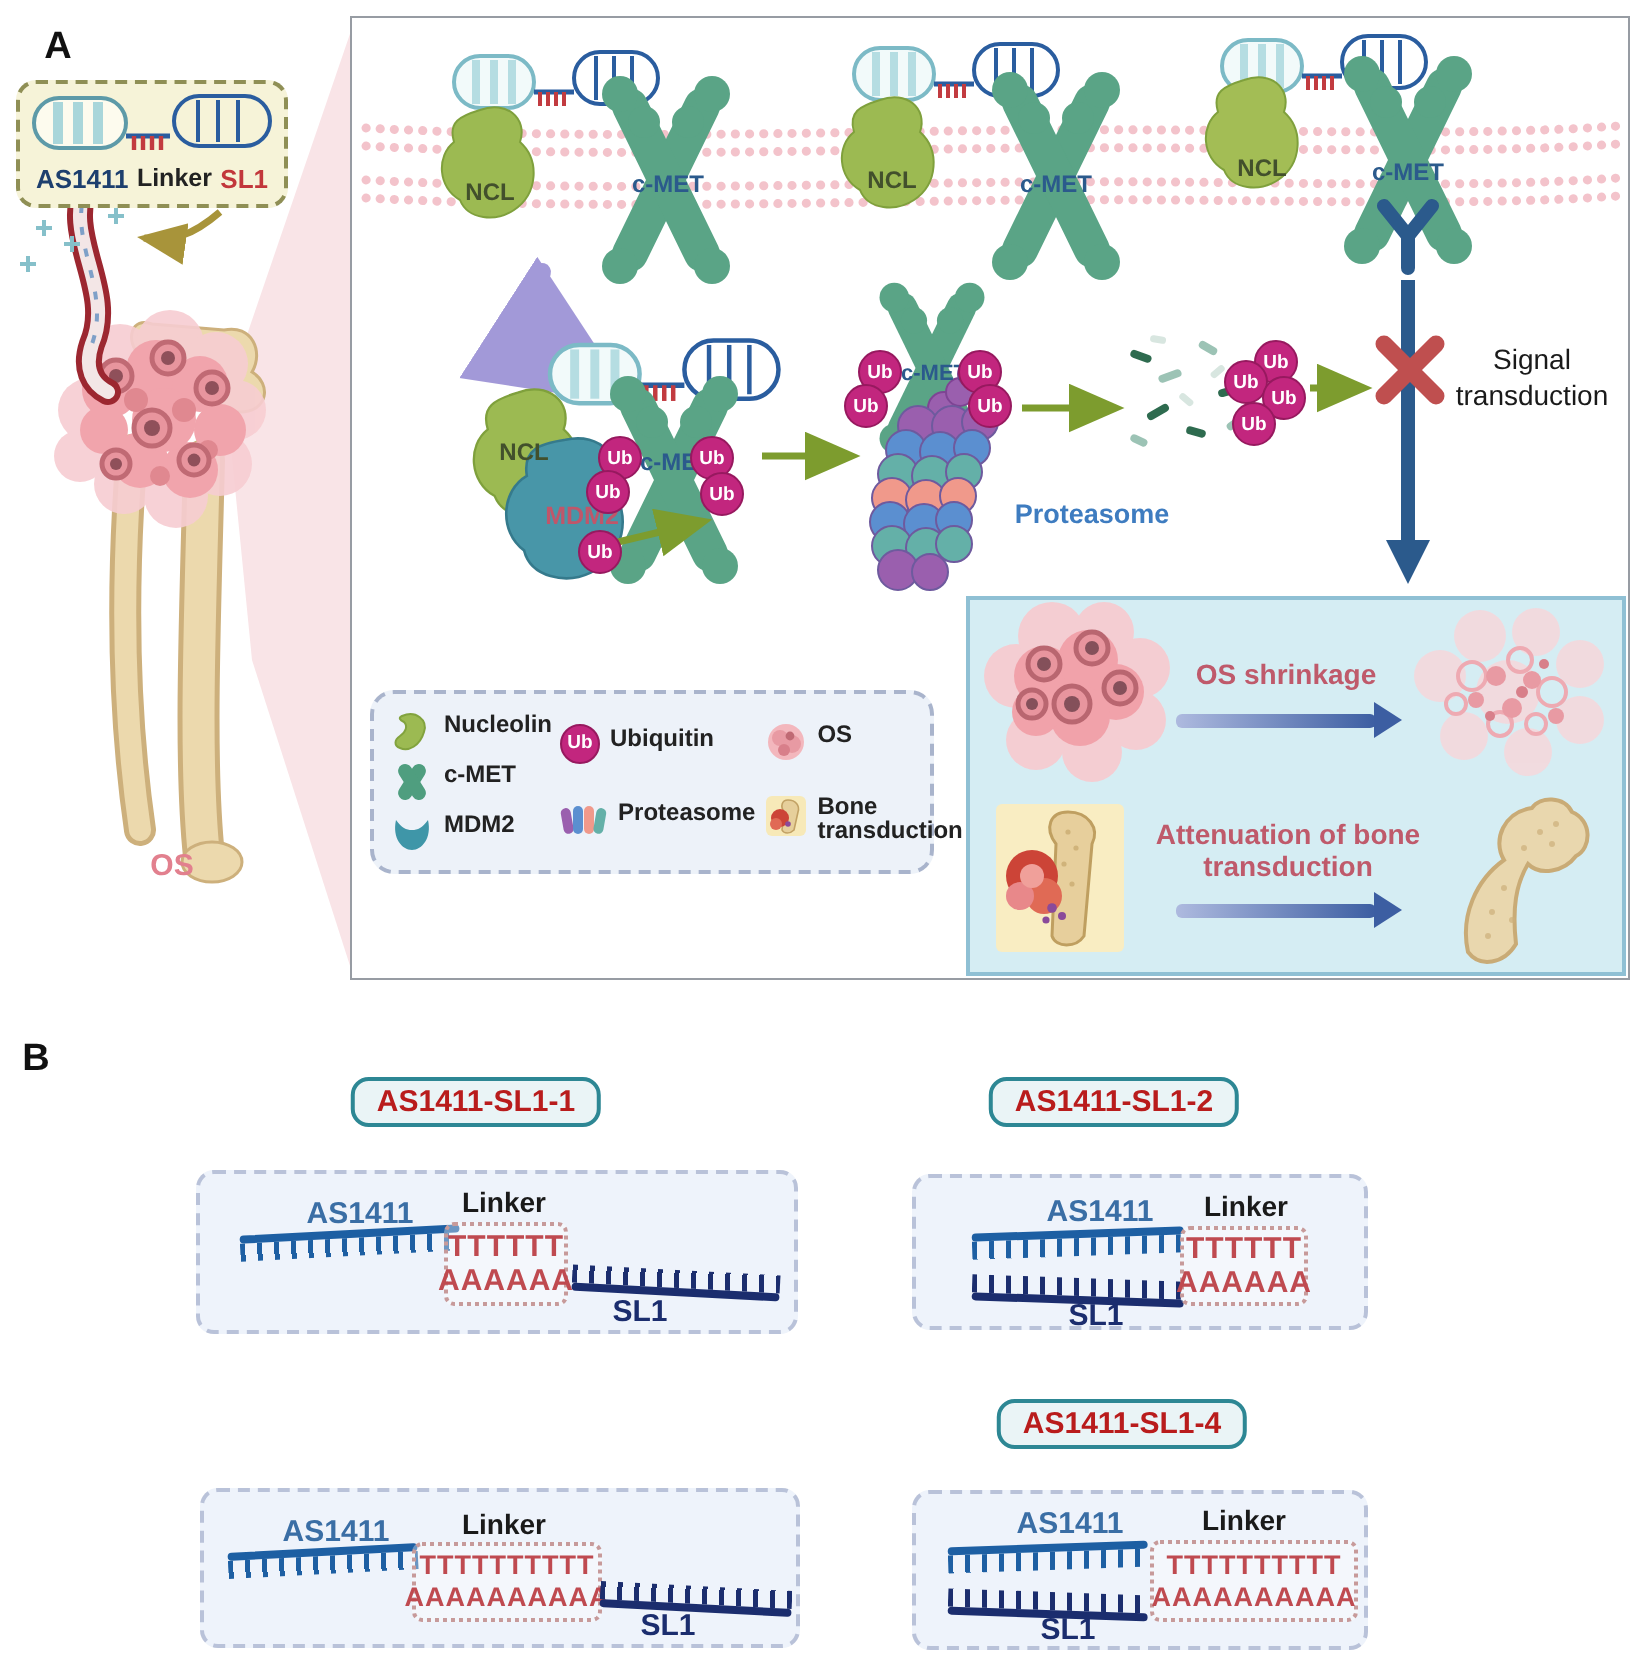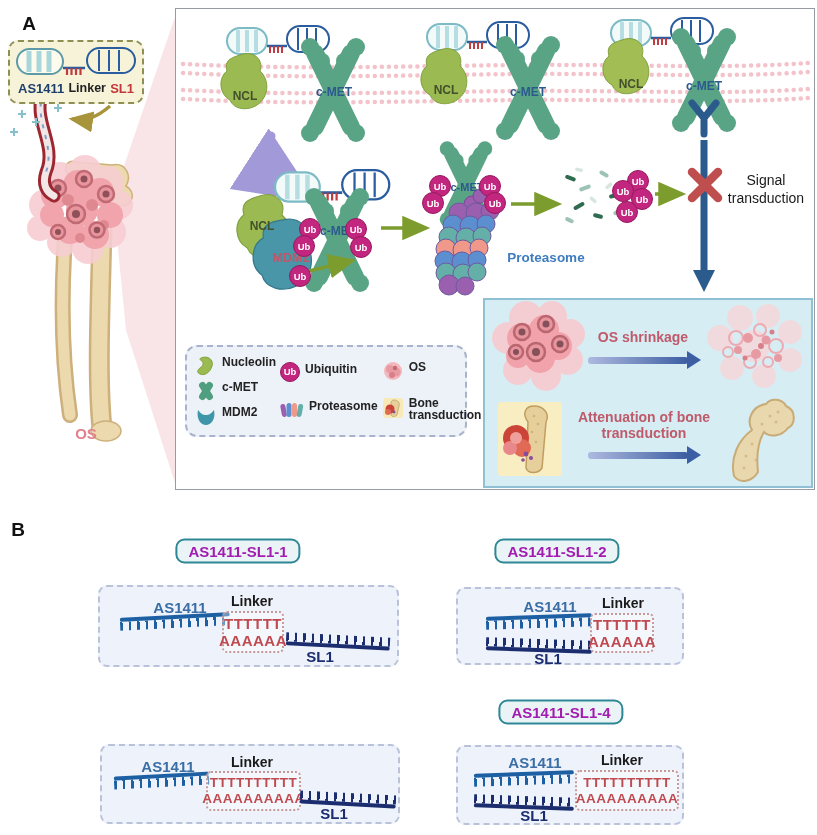--- a/index.html
+++ b/index.html
@@ -21,21 +21,21 @@
   .barrow{position:absolute;height:7px;background:linear-gradient(90deg,#aebadf,#3c5ea2);border-radius:3px;}
   .barrow:after{content:"";position:absolute;right:-13px;top:-6px;
                 border-left:14px solid #3c5ea2;border-top:9.5px solid transparent;border-bottom:9.5px solid transparent;}
   .legend{position:absolute;left:185px;top:345px;width:282px;height:92px;box-sizing:border-box;
           border:2px dashed #a9b4cc;border-radius:12px;background:#edf2f9;
           display:flex;gap:4px;padding:6px 8px;}
   .lcol{display:flex;flex-direction:column;justify-content:space-around;}
   .litem{display:flex;gap:5px;font-size:12px;font-weight:bold;color:#222;}
   .bcard{position:absolute;border:2px dashed #b9c2d9;border-radius:9px;background:#eef3fb;box-sizing:border-box;}
   .pill{position:absolute;transform:translate(-50%,-50%);border:2.5px solid #2d8794;background:#eaf4f6;
-        color:#a21caf;font-weight:bold;font-size:15px;padding:2px 11px;border-radius:9px;white-space:nowrap;}
+        color:#b91c1c;font-weight:bold;font-size:15px;padding:2px 11px;border-radius:9px;white-space:nowrap;}
   .comb{position:absolute;}
   .comb .sp{height:3.5px;border-radius:2px;}
   .comb .te{height:9px;}
   .linkbox{position:absolute;border:2px dotted #c79a9a;border-radius:5px;background:rgba(255,255,255,.35);
            display:flex;flex-direction:column;align-items:center;justify-content:center;box-sizing:border-box;}
   .seq{color:#bf4a50;font-weight:bold;line-height:1.15;letter-spacing:.5px;}
 </style>
 </head>
 <body>
 

